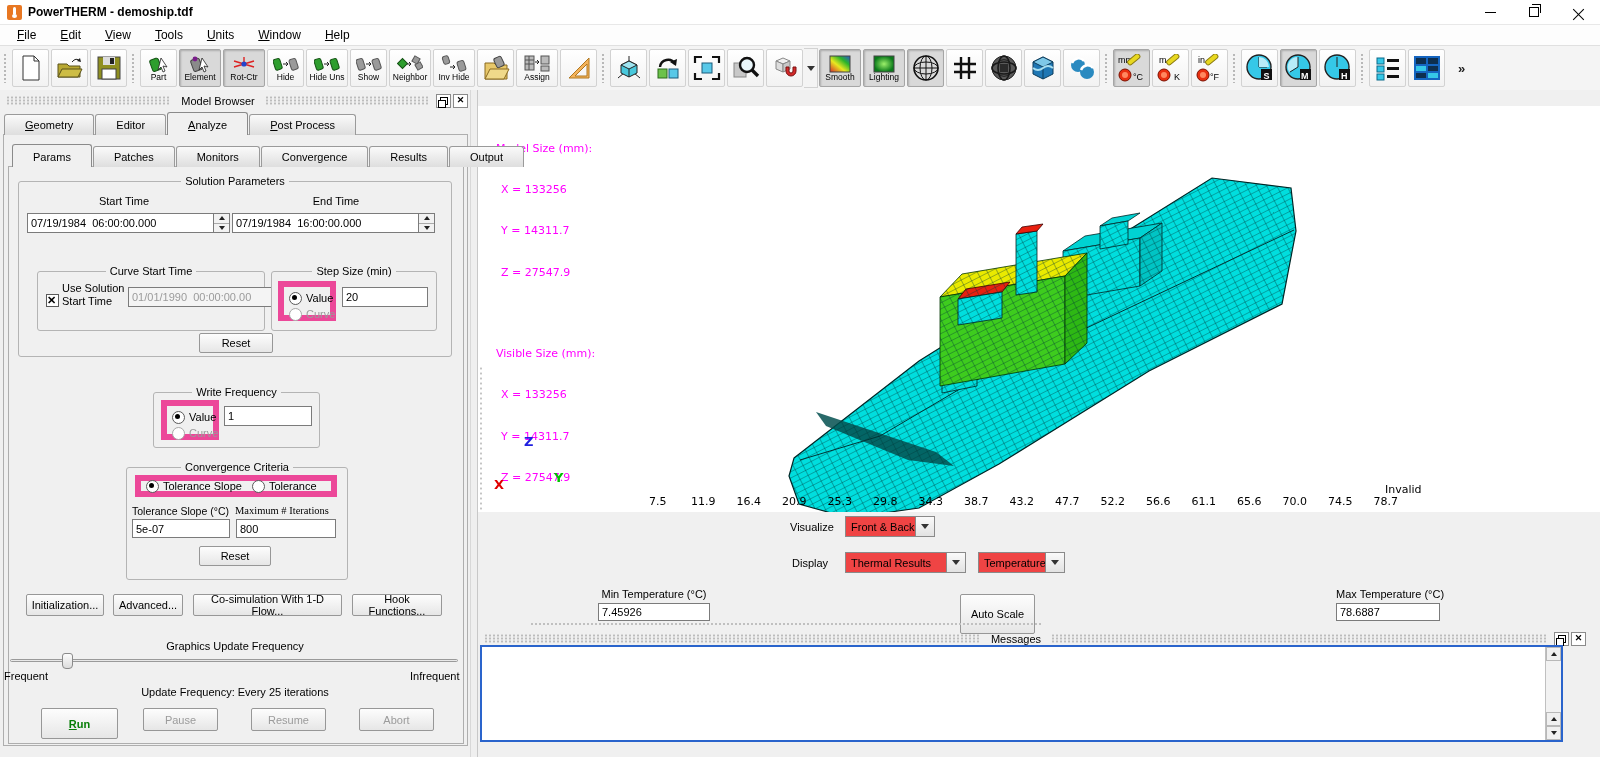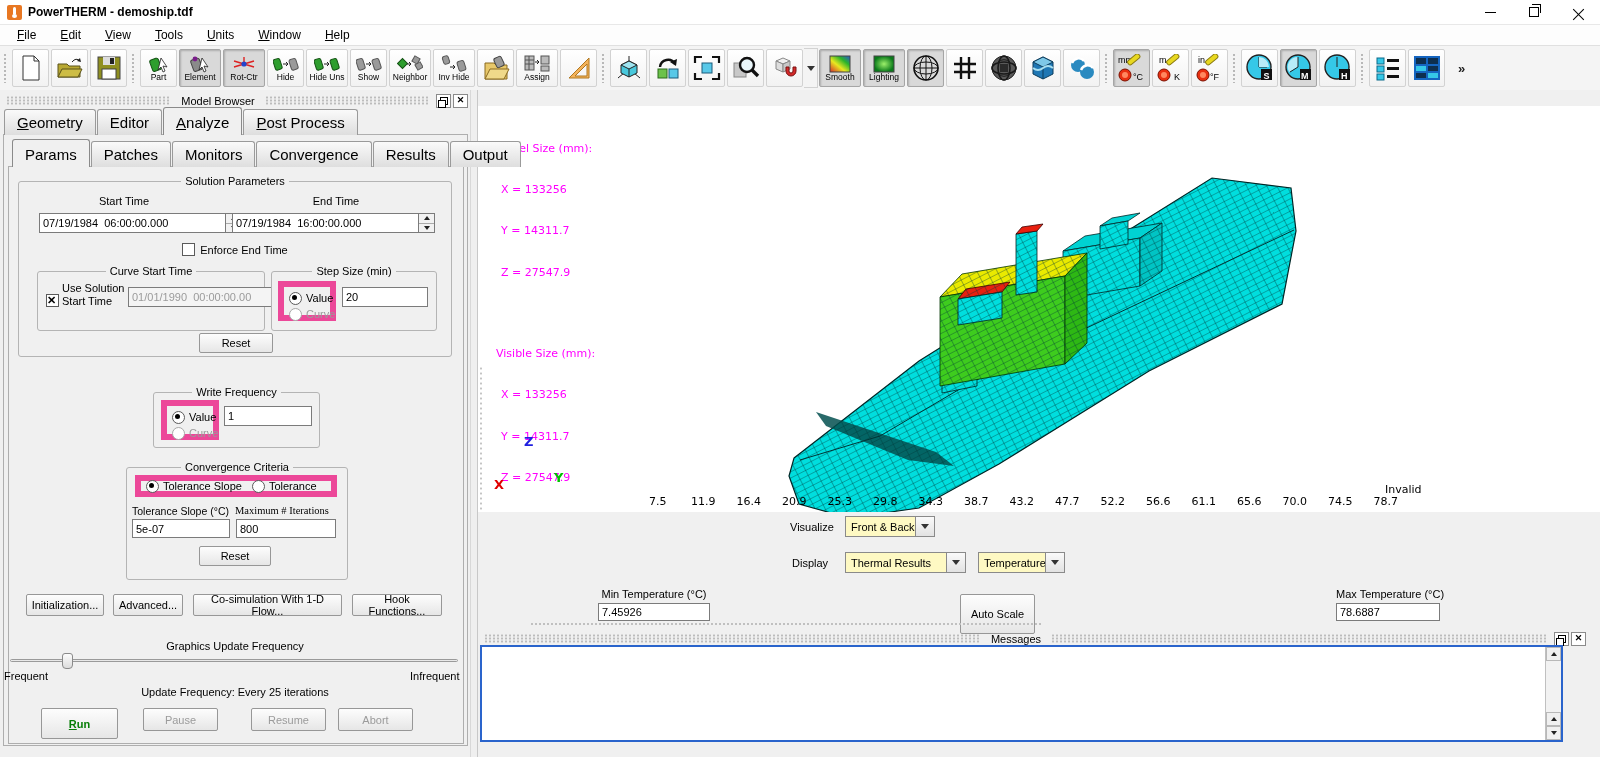--- a/index.html
+++ b/index.html
@@ -44,21 +44,21 @@
   .left-panel{position:absolute;left:0;top:90px;width:470px;height:667px;background:#f0f0f0;}
   .dock-title{display:flex;align-items:center;height:15px;}
   .hgrip{flex:1;height:9px;background-image:radial-gradient(circle,#bcbcbc 1px,transparent 1.2px);background-size:4px 3px;margin:0 6px;}
   .dock-title .t{font-size:11px;padding:0 4px;}
   .mini-btn{width:13px;height:12px;border:1px solid #8a8a8a;background:#fff;margin-right:2px;display:flex;align-items:center;justify-content:center;flex:none;}
   .glyph-float{width:6px;height:6px;border:1px solid #000;position:relative;display:block;}
   .glyph-float::after{content:"";position:absolute;left:-3px;top:2px;width:6px;height:6px;background:#fff;border:1px solid #000;}
   .glyph-x{font-size:9px;line-height:9px;font-weight:bold;}
 
   .tabrow{position:absolute;display:flex;align-items:flex-end;}
-  .tab{display:inline-block;padding:4px 12px;border:1px solid #9a9a9a;border-bottom:none;background:linear-gradient(#fafafa,#dedede);margin-right:1px;border-radius:3px 3px 0 0;font-size:15px;position:relative;}
+  .tab{display:inline-block;padding:4px 20px;border:1px solid #9a9a9a;border-bottom:none;background:linear-gradient(#fafafa,#dedede);margin-right:1px;border-radius:3px 3px 0 0;font-size:11px;position:relative;}
   .tab.active{background:#f0f0f0;padding-top:6px;z-index:3;border-color:#8a8a8a;}
   .pane{position:absolute;border:1px solid #aeaeae;background:#f0f0f0;}
 
   fieldset.grp{position:absolute;border:1px solid #b4b4b4;border-radius:3px;margin:0;padding:0;background:#f0f0f0;}
   fieldset.grp legend{margin:0 auto;padding:0 4px;font-size:11px;}
   .lbl{font-size:11px;white-space:nowrap;}
   .field{background:#fff;border:1px solid #7b7b7b;font-size:11px;padding:1px 3px;box-sizing:border-box;font-family:"Liberation Sans",sans-serif;color:#000;}
   .field:disabled,.field.dis{color:#9b9b9b;background:#f4f4f4;}
   .spinwrap{display:flex;position:absolute;box-sizing:border-box;}
   .spinwrap .field{flex:1;border-right:none;height:100%;}
@@ -96,21 +96,21 @@
   .info-gap{height:12px;}
   .axis-letter{position:absolute;font-weight:bold;font-size:13px;font-family:"DejaVu Sans",sans-serif;}
   .ticks{position:absolute;left:157px;top:389px;display:flex;font-size:11px;font-family:"DejaVu Sans",sans-serif;}
   .ticks span{display:inline-block;width:45.5px;text-align:center;flex:none;}
   .invalid-label{position:absolute;left:907px;top:377px;font-size:11px;font-family:"DejaVu Sans",sans-serif;}
   .invalid-legend{position:absolute;left:2px;top:406px;color:#ee0000;font-size:11px;font-weight:bold;display:flex;align-items:center;}
   .invalid-legend i{width:8px;height:9px;background:#ee0000;display:inline-block;margin-right:1px;}
 
   .ctrl-area{position:absolute;left:0;top:422px;width:1122px;height:119px;background:#f0f0f0;}
   .dd{position:absolute;display:flex;height:21px;box-sizing:border-box;}
-  .dd .val{flex:1;background:#fef9c3;border:1px solid #8a8a8a;border-right:none;display:flex;align-items:center;padding:0 5px;font-size:11px;white-space:nowrap;overflow:hidden;}
+  .dd .val{flex:1;background:#ef4444;border:1px solid #8a8a8a;border-right:none;display:flex;align-items:center;padding:0 5px;font-size:11px;white-space:nowrap;overflow:hidden;}
   .dd .arrow{width:18px;background:linear-gradient(#fafafa,#e2e2e2);border:1px solid #8a8a8a;display:flex;align-items:center;justify-content:center;}
   .hsplit-dots{position:absolute;height:4px;background-image:radial-gradient(circle,#c0c0c0 1px,transparent 1.2px);background-size:4px 4px;}
   .center-lbl{text-align:center;}
 
   
   .msg-panel{position:absolute;left:0;top:541px;width:1122px;height:126px;}
   .msg-box{position:absolute;left:2px;top:14px;width:1083px;height:97px;border:2px solid #2a64cc;background:#fff;box-sizing:border-box;display:flex;}
   .msg-text{flex:1;}
   .msg-scroll{width:15px;border-left:1px solid #c0c0c0;background:#f2f2f2;display:flex;flex-direction:column;}
   .sbtn{height:14px;background:#f0f0f0;border:1px solid #b8b8b8;display:flex;align-items:center;justify-content:center;box-sizing:border-box;}
@@ -479,45 +479,41 @@
       <span class="tab">Monitors</span>
       <span class="tab">Convergence</span>
       <span class="tab">Results</span>
       <span class="tab">Output</span>
     </div>
 
     <fieldset class="grp" style="left:18px;top:85px;width:432px;height:180px;z-index:6;">
       <legend>Solution Parameters</legend>
       <div class="abs lbl center-lbl" style="left:0;top:8px;width:210px;">Start Time</div>
       <div class="abs lbl center-lbl" style="left:212px;top:8px;width:210px;">End Time</div>
-      <div class="spinwrap" style="left:8px;top:26px;width:203px;height:20px;margin-left:12px;">
+      <div class="spinwrap" style="left:8px;top:26px;width:203px;height:20px;">
         <input class="field" value="07/19/1984  06:00:00.000" style="">
         <span class="spincol">
             <span>
               <i class="tri-u"></i>
             </span>
             <span>
               <i class="tri-d"></i>
             </span>
           </span>
       </div>
       <div class="spinwrap" style="left:213px;top:26px;width:203px;height:20px;">
         <input class="field" value="07/19/1984  16:00:00.000" style="">
         <span class="spincol">
             <span>
               <i class="tri-u"></i>
             </span>
             <span>
               <i class="tri-d"></i>
             </span>
           </span>
-      </div>
-      <div class="abs" style="left:0;top:56px;width:432px;display:flex;align-items:center;justify-content:center;gap:5px;">
-        <span class="cb"></span>
-        <span class="lbl">Enforce End Time</span>
       </div>
 
       <fieldset class="grp" style="left:18px;top:78px;width:226px;height:64px;">
         <legend>Curve Start Time</legend>
         <span class="cb checked abs" style="left:8px;top:16px;"></span>
         <div class="abs lbl" style="left:24px;top:5px;line-height:13px;">
           <div>Use Solution</div>
           <div>Start Time</div>
         </div>
         <div class="spinwrap" style="left:90px;top:10px;width:128px;height:20px;">
@@ -607,21 +603,21 @@
 
     <button class="btn abs" style="left:41px;top:618px;width:77px;height:31px;z-index:6;">
         <span class="ul-first run-green">Run</span>
       </button>
     <button class="btn abs disabled" style="left:143px;top:618px;width:75px;height:23px;z-index:6;">
         <span>Pause</span>
       </button>
     <button class="btn abs disabled" style="left:251px;top:618px;width:75px;height:23px;z-index:6;">
         <span>Resume</span>
       </button>
-    <button class="btn abs disabled" style="left:338px;top:618px;width:75px;height:23px;z-index:6;">
+    <button class="btn abs disabled" style="left:359px;top:618px;width:75px;height:23px;z-index:6;">
         <span>Abort</span>
       </button>
   </div>
 
   <div class="vsplit"></div>
 
   <div class="right-area">
 
     <div class="viewport">
       <svg class="ship-svg" width="1122" height="422" viewBox="0 0 1122 422">

